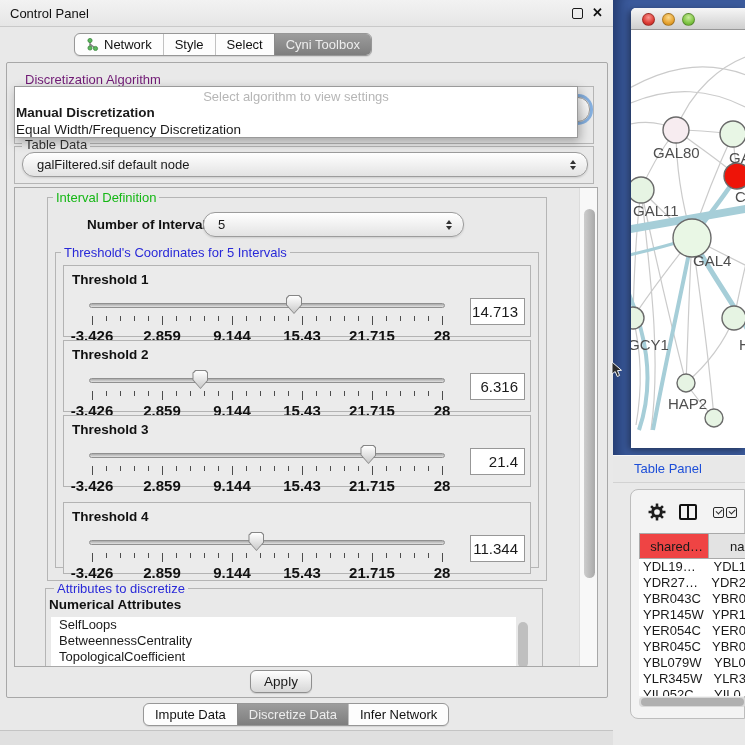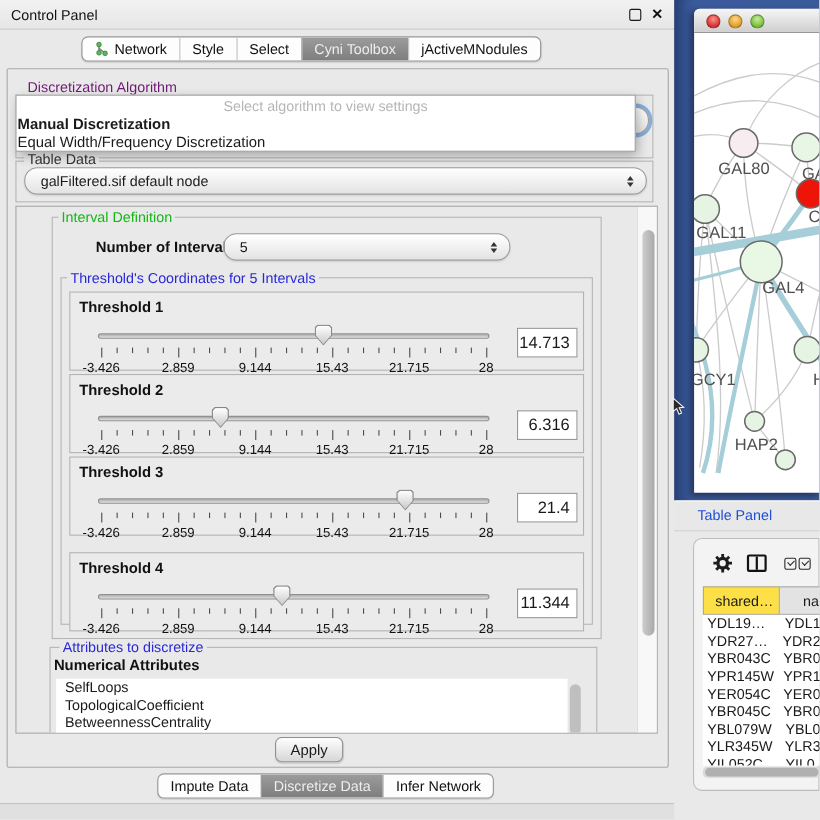--- a/index.html
+++ b/index.html
@@ -55,21 +55,21 @@
   .slider-track { position:absolute; left:0; top:9px; width:356px; height:5px; border:1px solid #909090; border-radius:3px; background:linear-gradient(#a9a9a9,#e2e2e2); }
   .slider-thumb { position:absolute; top:1px; width:16px; height:19px; }
   .thumb-outer { position:absolute; left:0; top:0; width:16px; height:19px; background:#868686;
                  clip-path:polygon(17% 0,83% 0,100% 14%,100% 52%,50% 100%,0 52%,0 14%); }
   .thumb-inner { position:absolute; left:1px; top:1px; width:14px; height:17px; background:linear-gradient(#ffffff,#c9c9c9);
                  clip-path:polygon(17% 0,83% 0,100% 14%,100% 52%,50% 100%,0 52%,0 14%); }
   .slider-ticks { position:absolute; left:3px; top:22px; width:350px; height:9px; }
   .tick { position:absolute; top:0; width:1px; height:5px; background:#4d4d4d; }
   .tick.major { height:9px; }
   .slider-ticklabels { position:absolute; left:3px; top:33px; width:350px; height:12px; }
-  .slider-ticklabels span { position:absolute; transform:translateX(-50%); font-size:12px; font-weight:normal; color:#111; white-space:nowrap; }
+  .slider-ticklabels span { position:absolute; transform:translateX(-50%); font-size:15px; font-weight:bold; color:#111; white-space:nowrap; }
   .value-box { position:absolute; left:406px; top:32px; width:55px; height:27px; border:1px solid #979797; background:#fff; font-size:15px; text-align:right; padding:4px 6px 0 0; }
 
   
   .attr-list { position:absolute; left:36px; top:429px; width:465px; height:50px; background:#fff; overflow:hidden; }
   .attr-list div { font-size:13px; line-height:16px; padding-left:8px; white-space:nowrap; }
   .list-thumb { position:absolute; left:503px; top:434px; width:10px; height:46px; border-radius:5px; background:#bfbfbf; }
 
   .apply-btn { left:250px; top:670px; width:62px; height:23px; border:1px solid #8f8f8f; border-radius:6px; background:linear-gradient(#fefefe,#d7d7d7); font-size:13.5px; display:flex; align-items:center; justify-content:center; box-shadow:0 1px 1px rgba(0,0,0,0.12); }
 
   
@@ -119,23 +119,20 @@
     <span>Network</span>
   </div>
   <div class="segment">
       <span>Style</span>
     </div>
   <div class="segment">
       <span>Select</span>
     </div>
   <div class="segment selected">
       <span>Cyni Toolbox</span>
-    </div>
-  <div class="segment">
-      <span>jActiveMNodules</span>
     </div>
 </div>
 
 <div class="abs outer-panel"></div>
 
 <div class="abs group" style="left:14px; top:86px; width:580px; height:58px;"></div>
 <span class="group-title" style="left:22px; top:72px; color:#701a75;">Discretization Algorithm</span>
 <div class="abs combo focus-combo">
   <span class="arrows">
       <span class="tri-up"></span>
@@ -369,22 +366,22 @@
         </div>
     </div>
     <div class="value-box">11.344</div>
   </div>
 
   <div class="group" style="position:absolute; left:30px; top:400px; width:498px; height:79px;"></div>
   <span class="group-title" style="left:39px; top:393px; color:#2929d8;">Attributes to discretize</span>
   <span class="abs bold-label" style="left:34px; top:409px;">Numerical Attributes</span>
   <div class="attr-list">
     <div>SelfLoops</div>
+    <div>BetweennessCentrality</div>
     <div>TopologicalCoefficient</div>
-    <div>BetweennessCentrality</div>
   </div>
   <div class="list-thumb"></div>
 </div>
 
 <div class="abs apply-btn">Apply</div>
 
 <div class="abs seg" style="left:143px; top:703px;">
   <div class="segment">
       <span>Impute Data</span>
     </div>
@@ -487,21 +484,21 @@
       <line x1="2.9" y1="2.9" x2="5.1" y2="5.1"></line>
         <line x1="11.9" y1="11.9" x2="14.1" y2="14.1"></line>
       <line x1="2.9" y1="14.1" x2="5.1" y2="11.9"></line>
         <line x1="11.9" y1="5.1" x2="14.1" y2="2.9"></line>
     </g>
   </svg>
   <span class="split-icon" style="left:48px; top:14px;"></span>
   <span class="cb" style="left:82px; top:17px;"></span>
   <span class="cb" style="left:95px; top:17px;"></span>
 
-  <div class="th-cell" style="left:8px; width:70px; background:#fde047; justify-content:flex-end; padding-right:5px;">shared…</div>
+  <div class="th-cell" style="left:8px; width:70px; background:#ef4444; justify-content:flex-end; padding-right:5px;">shared…</div>
   <div class="th-cell" style="left:78px; width:40px; background:#e3e3e3; padding-left:21px; border-left:none;">na</div>
 
   <div class="tp-rows">
     <div class="tp-row">
         <span>YDL19…</span>
         <span>YDL1</span>
       </div>
     <div class="tp-row">
         <span>YDR27…</span>
         <span>YDR2</span>

